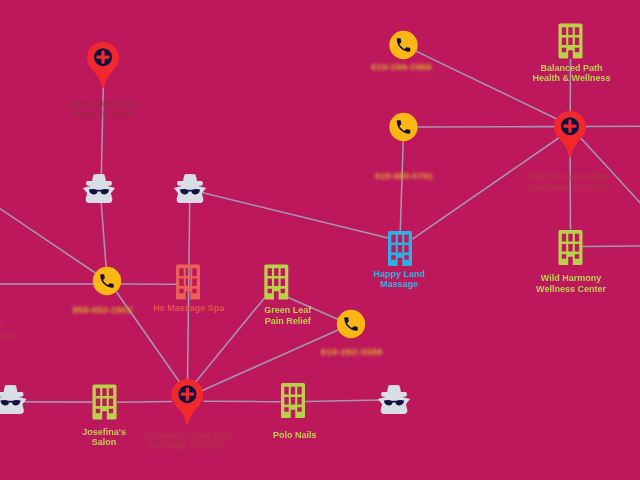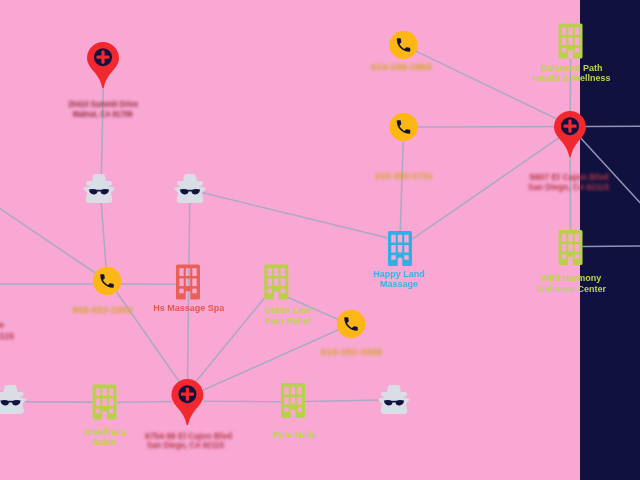--- a/index.html
+++ b/index.html
@@ -1,17 +1,17 @@
 <!DOCTYPE html>
 <html><head>
 <meta charset="utf-8">
 <style>
   html,body{margin:0;padding:0;}
   body{width:640px;height:480px;overflow:hidden;background:#111140;}
-  .stage{position:relative;width:580px;height:480px;background:#f9a8d4;text-align:right;}
+  .stage{position:relative;width:640px;height:480px;background:#be185d;text-align:right;}
   svg{position:absolute;left:0;top:0;}
   text{font-family:"Liberation Sans",sans-serif;font-weight:700;}
 </style>
 </head>
 <body>
 <div class="stage">
 <svg width="640" height="480" viewBox="0 0 640 480" style="filter:blur(0.65px);">
   <defs>
     <filter id="blur2" x="-50%" y="-50%" width="200%" height="200%">
           <feGaussianBlur stdDeviation="1.7"></feGaussianBlur>

